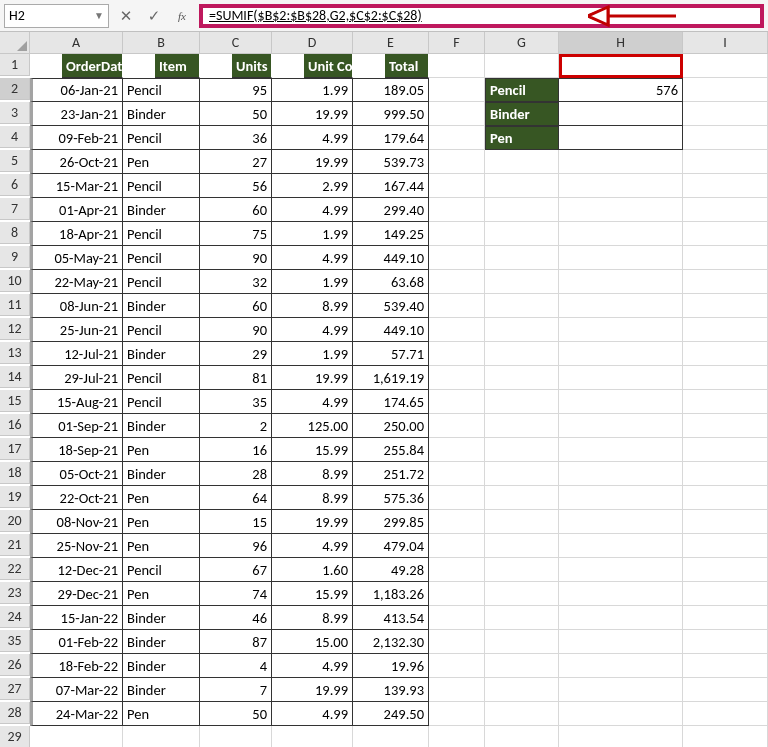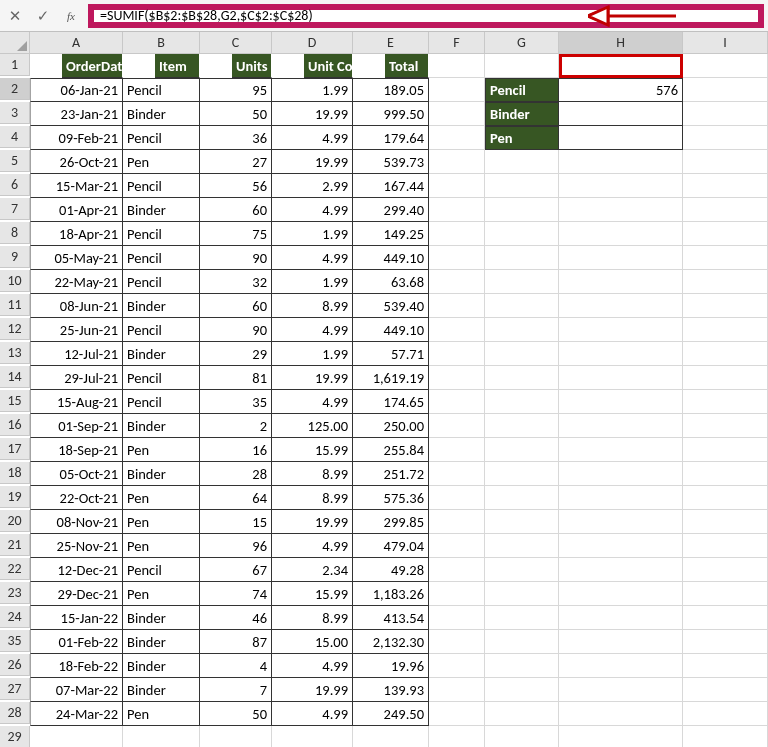--- a/index.html
+++ b/index.html
@@ -44,26 +44,27 @@
     }
     .fb-fx {
       font-style: italic;
       font-family: 'Times New Roman', serif;
       font-size: 11px;
       color: #555;
     }
     .formula-input {
       flex: 1;
       height: 24px;
-      border: 6px solid #be185d;
+      border: 4px solid #be185d;
       background: #fff;
       padding: 0 6px;
       font-size: 14px;
       display: flex;
       align-items: center;
+      text-decoration: underline;
     }
     .arrow {
       position: absolute;
       left: 588px;
       top: 2px;
       pointer-events: none;
     }
     .grid {
       display: grid;
       grid-template-columns: 30px 93px 77px 72px 81px 76px 56px 74px 124px 85px;
@@ -112,21 +113,21 @@
     .cell.right { justify-content: flex-end; }
     .table-header {
       background: #375623;
       color: #fff;
       font-weight: 700;
       border-right: 1px solid #fff;
       border-bottom: 1px solid #333;
       margin-left: 32px;
     }
     .tb-r { border-right: 1px solid #333; }
-    .tb-l { border-left: 1px solid #a3a3a3; }
+    .tb-l { border-left: 3px solid #a3a3a3; }
     .tb-t { border-top: 1px solid #333; }
     .tb-b { border-bottom: 1px solid #333; }
     .green-cell {
       background: #375623;
       color: #fff;
       font-weight: 700;
       border: 1px solid #333;
     }
     .h2-highlight {
       position: absolute;
@@ -136,20 +137,24 @@
       height: 24px;
       border: 3px solid #cc0000;
       pointer-events: none;
       z-index: 5;
     }
   </style>
 </head>
 <body>
 
 <div class="formula-bar">
+  <div class="name-box">
+    <span>H2</span>
+    <span class="name-box-dd">▼</span>
+  </div>
   <div class="fb-btn">✕</div>
   <div class="fb-btn">✓</div>
   <div class="fb-btn fb-fx">fx</div>
   <div class="formula-input">
     <span>=SUMIF($B$2:$B$28,G2,$C$2:$C$28)</span>
   </div>
   <svg class="arrow" width="88" height="28">
     <path d="M 88 14 L 20 14 L 20 6 L 0 14 L 20 22 L 20 14" fill="none" stroke="#c00000" stroke-width="3"></path>
     <path d="M 20 5 L 0 14 L 20 23 Z" fill="#fff" stroke="#c00000" stroke-width="3"></path>
   </svg>
@@ -373,21 +378,21 @@
     <div class="cell right tb-r tb-b">4.99</div>
     <div class="cell right tb-r tb-b">479.04</div>
     <div class="cell"></div>
     <div class="cell"></div>
     <div class="cell"></div>
     <div class="cell"></div>
     <div class="row-header">22</div>
     <div class="cell right tb-l tb-r tb-b">12-Dec-21</div>
     <div class="cell tb-r tb-b">Pencil</div>
     <div class="cell right tb-r tb-b">67</div>
-    <div class="cell right tb-r tb-b">2.34</div>
+    <div class="cell right tb-r tb-b">1.60</div>
     <div class="cell right tb-r tb-b">49.28</div>
     <div class="cell"></div>
     <div class="cell"></div>
     <div class="cell"></div>
     <div class="cell"></div>
     <div class="row-header">23</div>
     <div class="cell right tb-l tb-r tb-b">29-Dec-21</div>
     <div class="cell tb-r tb-b">Pen</div>
     <div class="cell right tb-r tb-b">74</div>
     <div class="cell right tb-r tb-b">15.99</div>

